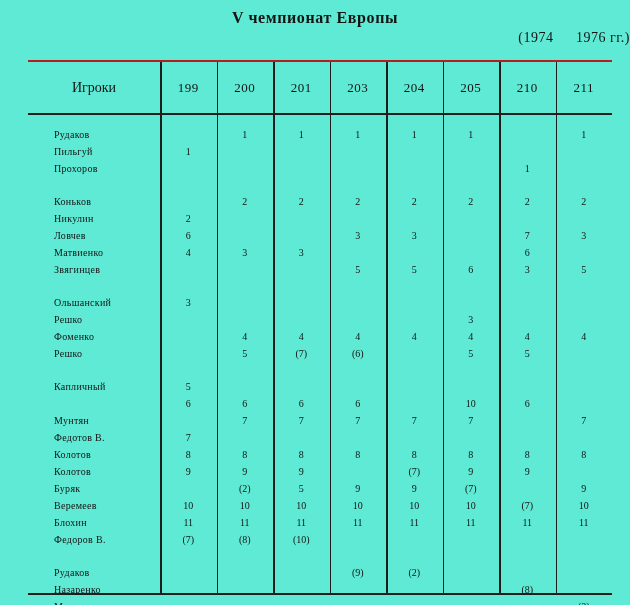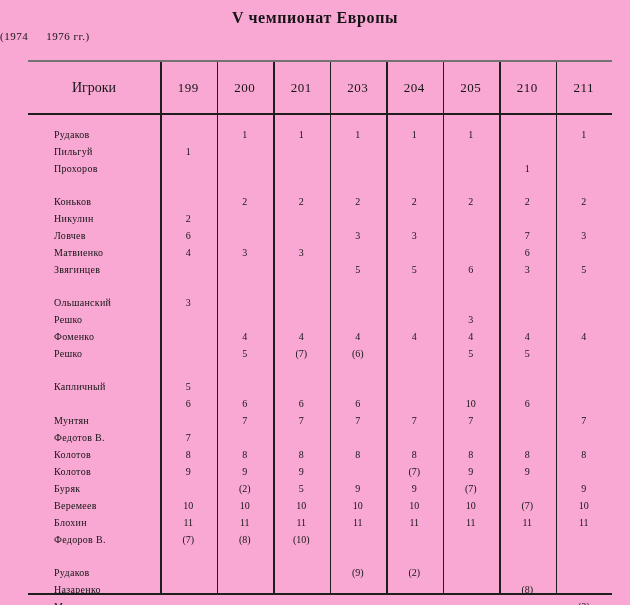--- a/index.html
+++ b/index.html
@@ -1,43 +1,43 @@
 <!DOCTYPE html>
 <html><head>
 <meta charset="utf-8">
 <style>
   html,body { margin:0; padding:0; background:#e8e8e8; }
   .page {
     position:relative;
     width:630px; height:605px;
-    background:#f9a8d4;
+    background:#5eead4;
     font-family:"Liberation Serif", serif;
     color:#141414;
     overflow:hidden;
   }
   .title {
     padding-top:9px;
     text-align:center;
     font-size:16px;
     font-weight:bold;
     letter-spacing:0.6px;
     white-space:pre;
   }
   .subtitle {
-    text-align:left;
-    font-size:11px;
+    text-align:right;
+    font-size:14px;
     margin-top:3px;
     letter-spacing:0.5px;
     white-space:pre;
   }
   .table-wrap {
     position:absolute;
     left:28px; top:60px;
     width:584px; height:531px;
-    border-top:2px solid #737373;
+    border-top:2px solid #b91c1c;
     border-bottom:2px solid #1e1e1e;
   }
   .header-row {
     height:51px;
     display:grid;
     grid-template-columns:132px repeat(8, 1fr);
     align-items:center;
     border-bottom:2px solid #1e1e1e;
     font-size:13px;
   }

